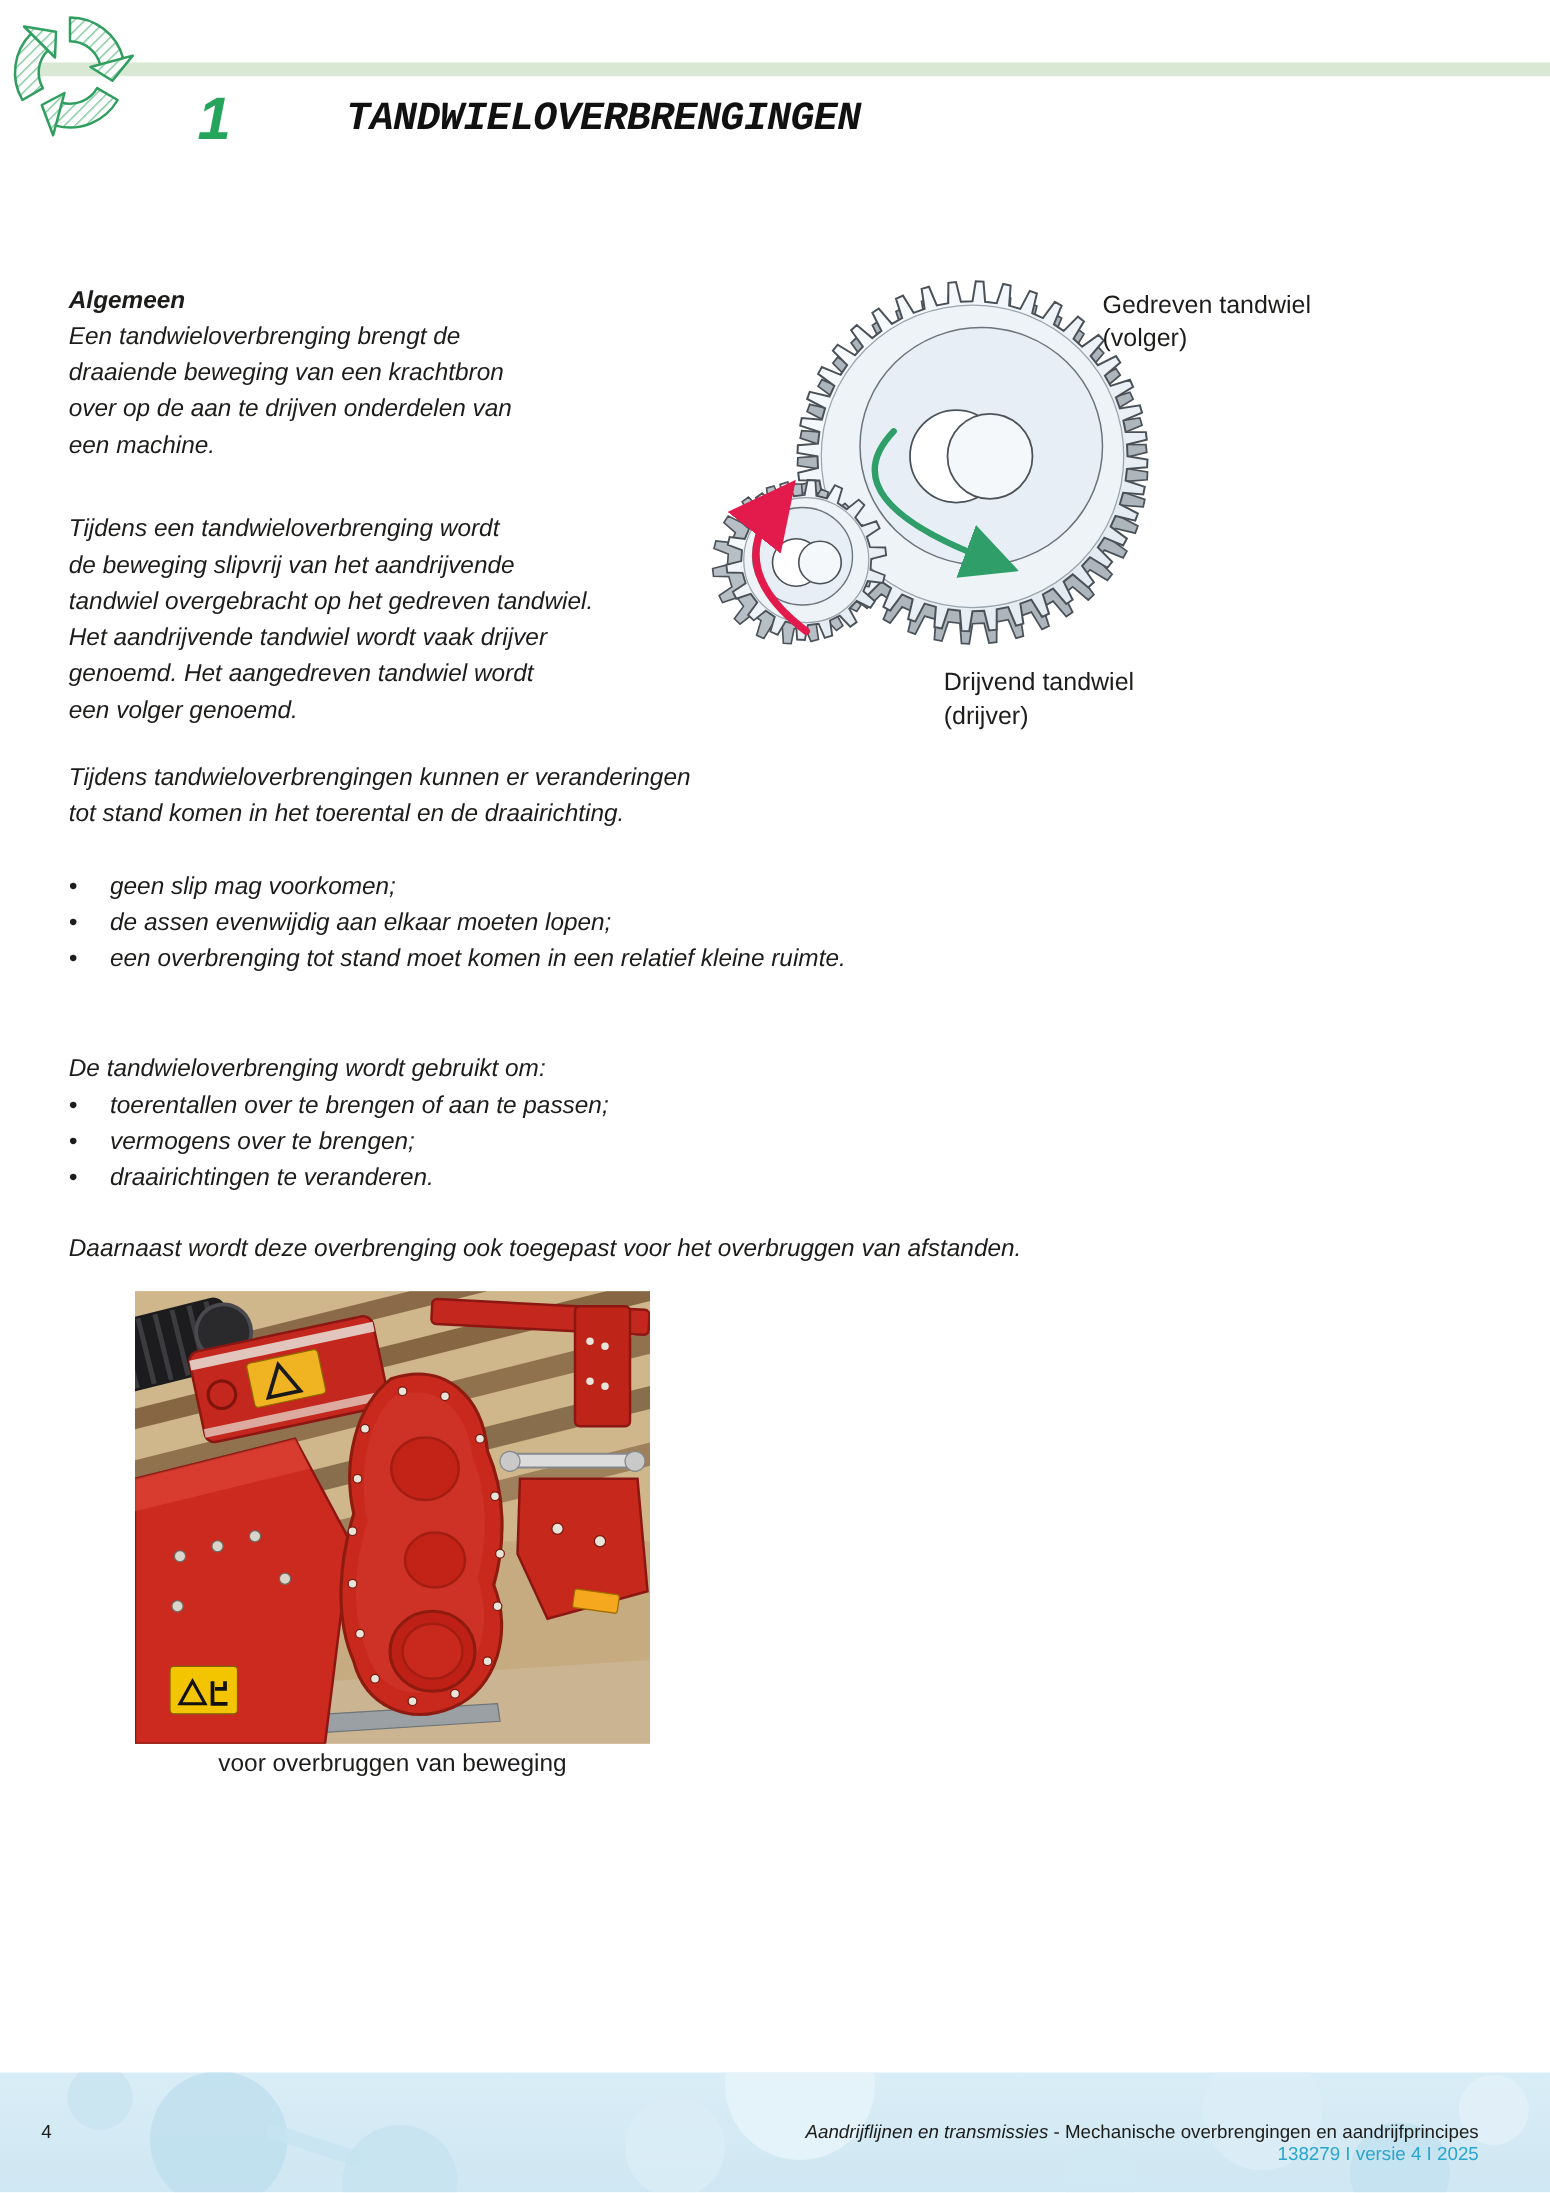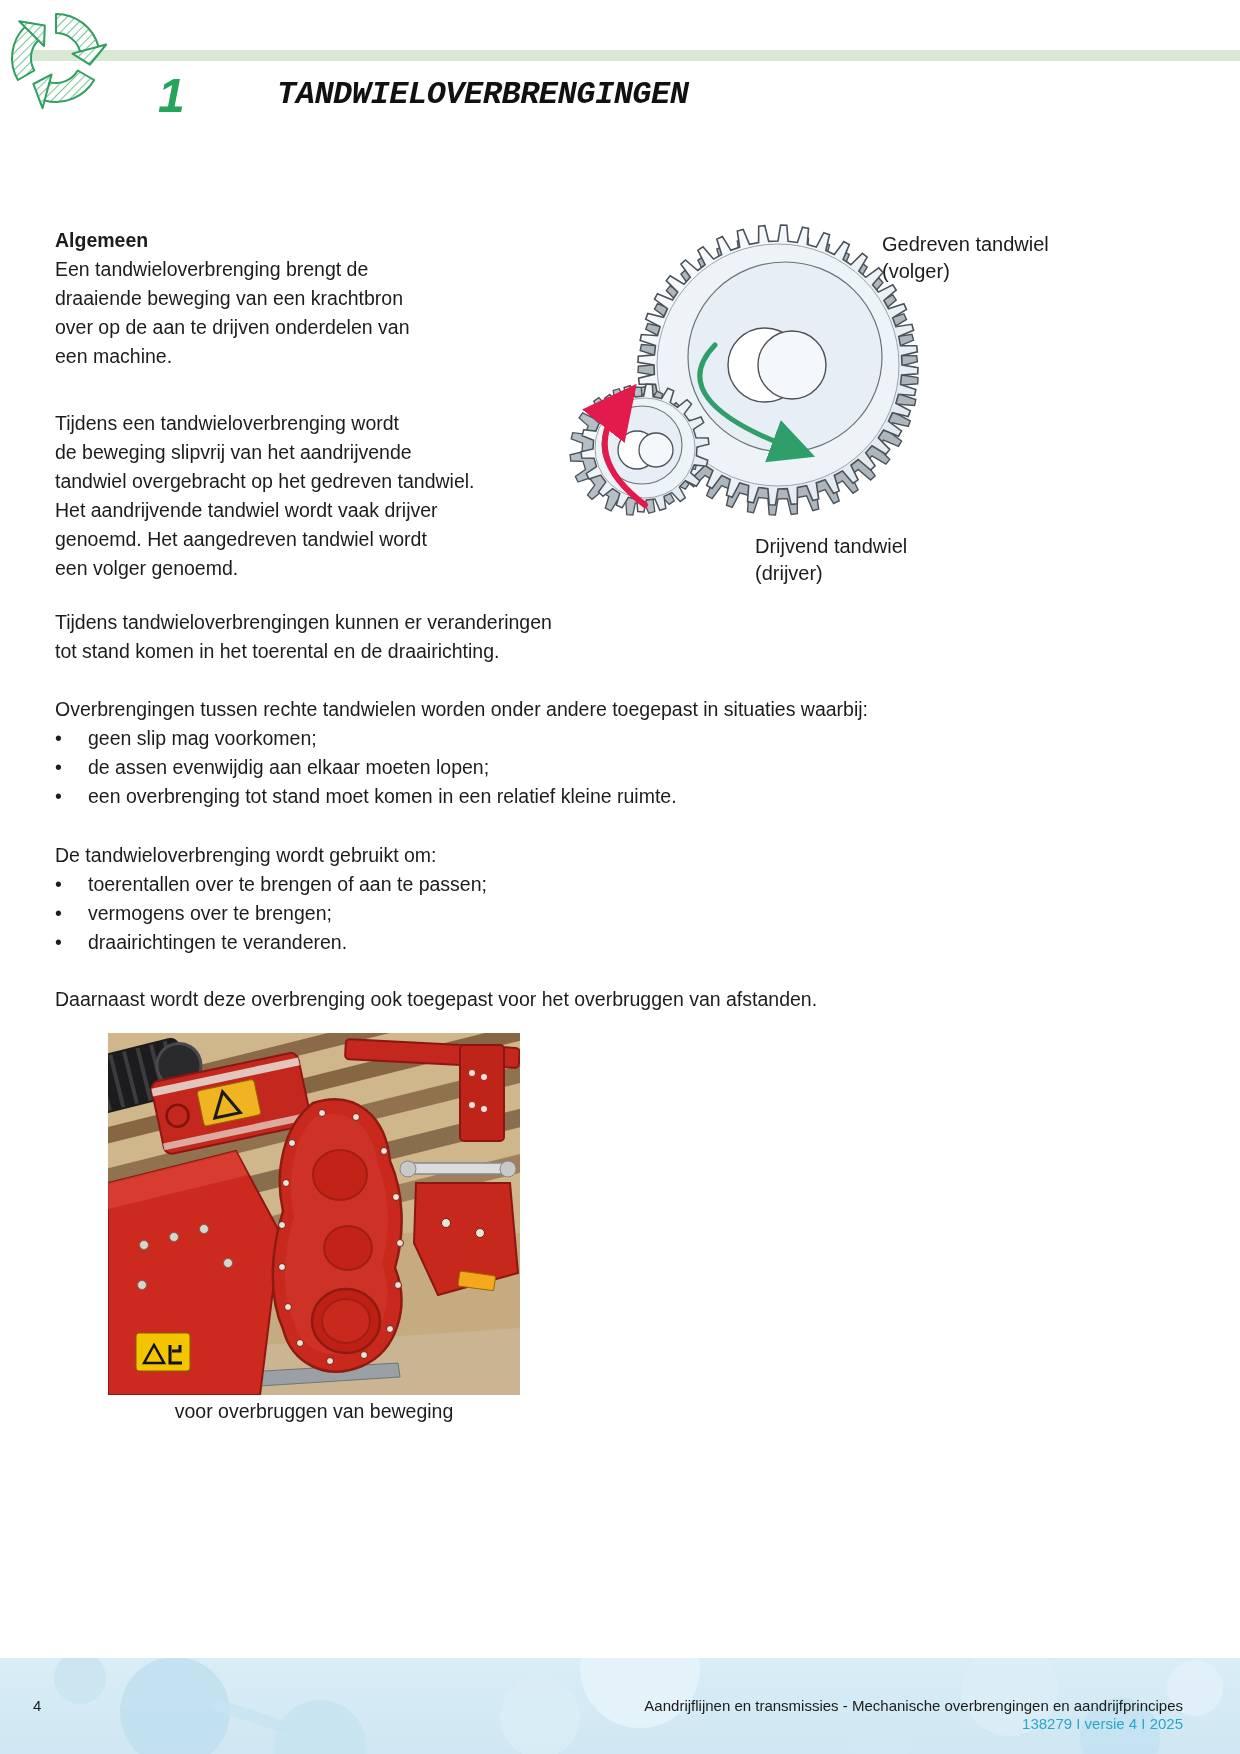--- a/index.html
+++ b/index.html
@@ -5,35 +5,35 @@
   html,body{margin:0;padding:0;background:#ffffff;}
   .page{position:relative;width:1240px;height:1754px;background:#fff;overflow:hidden;
         font-family:"Liberation Sans",sans-serif;color:#1c1c1a;}
   .abs{position:absolute;}
   
   .greenbar{left:22px;top:50px;width:1218px;height:11px;}
   .chapnum{left:158px;top:72px;font-size:48px;font-weight:bold;font-style:italic;line-height:1;}
   .doctitle{left:277px;top:76px;font-size:32px;font-weight:bold;font-style:italic;
             letter-spacing:-0.5px;color:#111;white-space:nowrap;font-family:Liberation Mono, monospace;}
   
-  .tcol{left:55px;font-size:19.5px;line-height:29px;white-space:nowrap;}
+  .tcol{left:55px;font-size:19.5px;line-height:29px;white-space:nowrap;font-style:italic;}
   .tcol .h{font-weight:bold;}
   .brow{display:flex;align-items:center;}
   .brow .dot{width:33px;}
   .brow .dot::before{content:"\2022";}
   
   .glabel{font-size:20px;line-height:27px;white-space:nowrap;color:#1c1c1a;}
   
   .caption{left:108px;width:412px;text-align:center;font-size:19.5px;line-height:29px;}
   
   .footband{left:0;top:1658px;width:1240px;height:96px;
             background:linear-gradient(180deg,#d9edf6 0%,#cfe7f2 100%);}
   .pagenum{left:33px;top:1697px;font-size:15px;}
   .footright{right:57px;top:1697px;text-align:right;font-size:15px;line-height:18px;white-space:nowrap;}
-  .footright .it{}
+  .footright .it{font-style:italic;}
   svg{display:block;}
 </style>
 </head>
 <body>
 
 <div class="page">
 
   <div class="abs greenbar" style="background: rgb(217, 232, 211);"></div>
 
   <svg class="abs" style="left:-4px;top:-6px" width="126" height="132" viewBox="0 0 126 132">
@@ -69,21 +69,20 @@
     <div>genoemd. Het aangedreven tandwiel wordt</div>
     <div>een volger genoemd.</div>
   </div>
 
   <div class="abs tcol" style="top:608px">
     <div>Tijdens tandwieloverbrengingen kunnen er veranderingen</div>
     <div>tot stand komen in het toerental en de draairichting.</div>
   </div>
 
   <div class="abs tcol" style="top:695px">
-    <div>Overbrengingen tussen rechte tandwielen worden onder andere toegepast in situaties waarbij:</div>
     <div class="brow">
         <span class="dot"></span>
         <span>geen slip mag voorkomen;</span>
       </div>
     <div class="brow">
         <span class="dot"></span>
         <span>de assen evenwijdig aan elkaar moeten lopen;</span>
       </div>
     <div class="brow">
         <span class="dot"></span>

